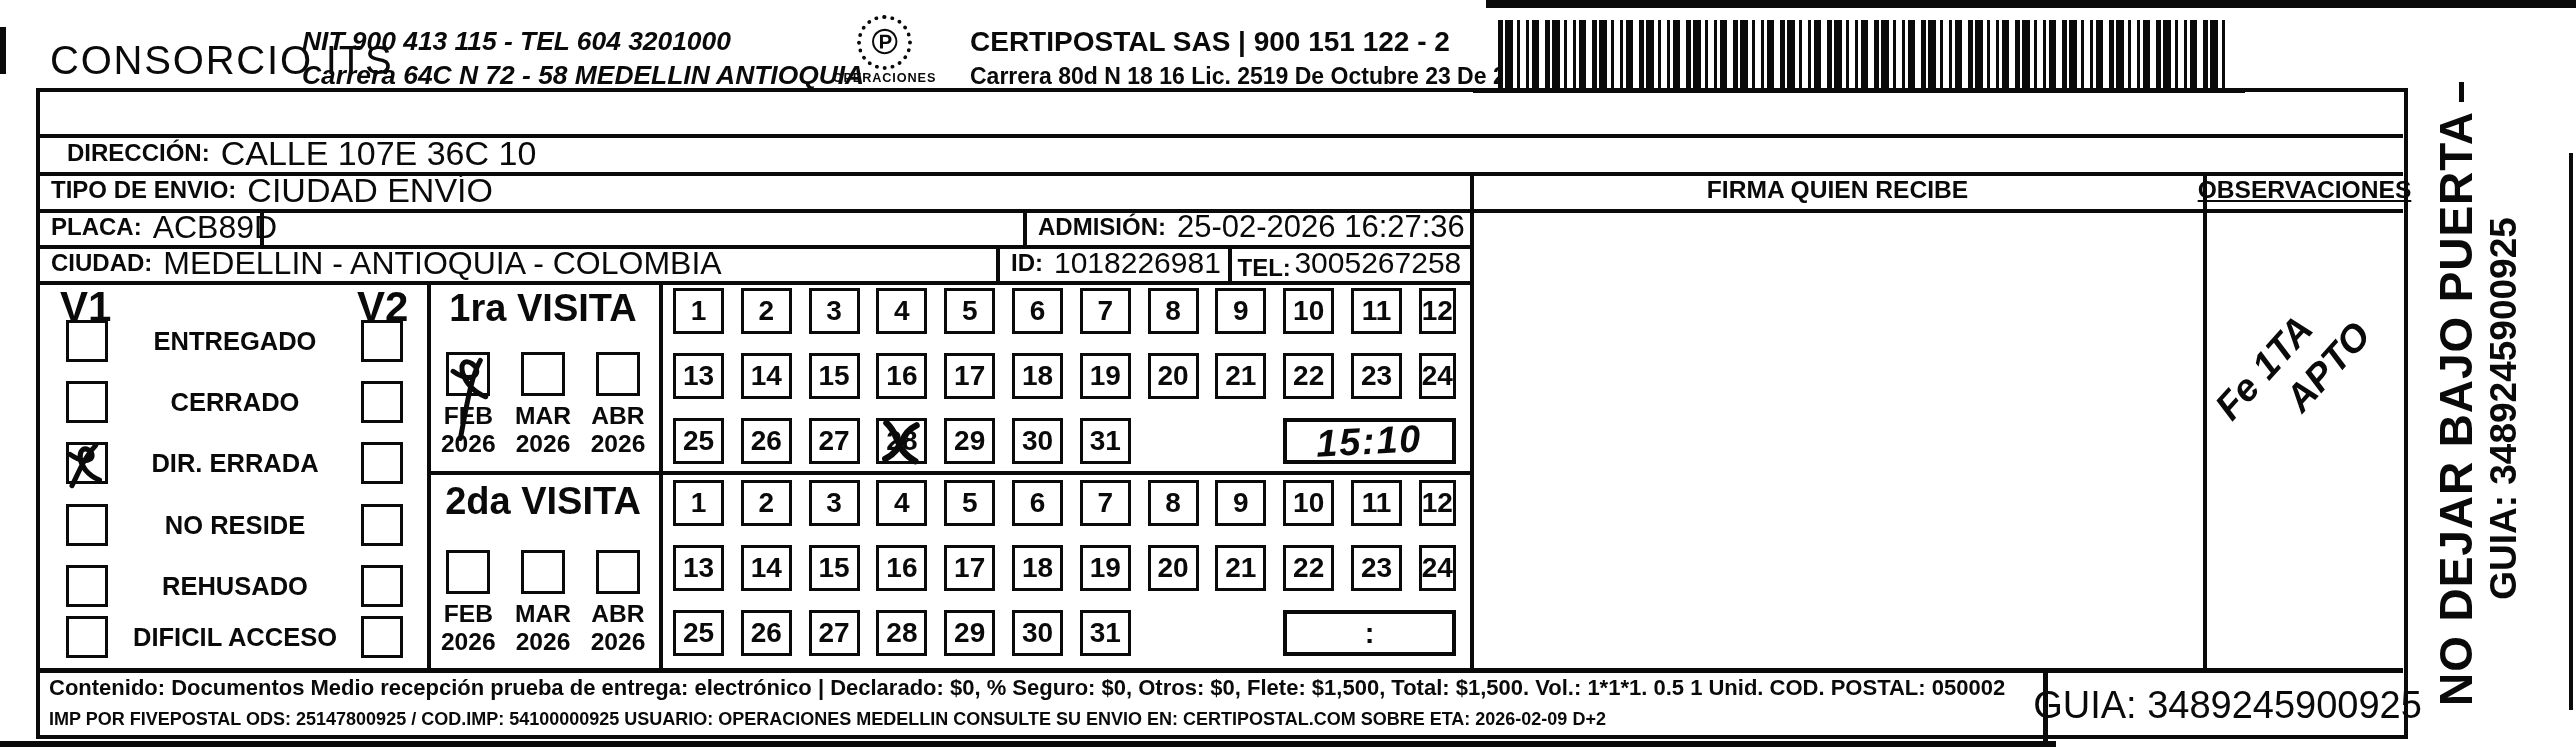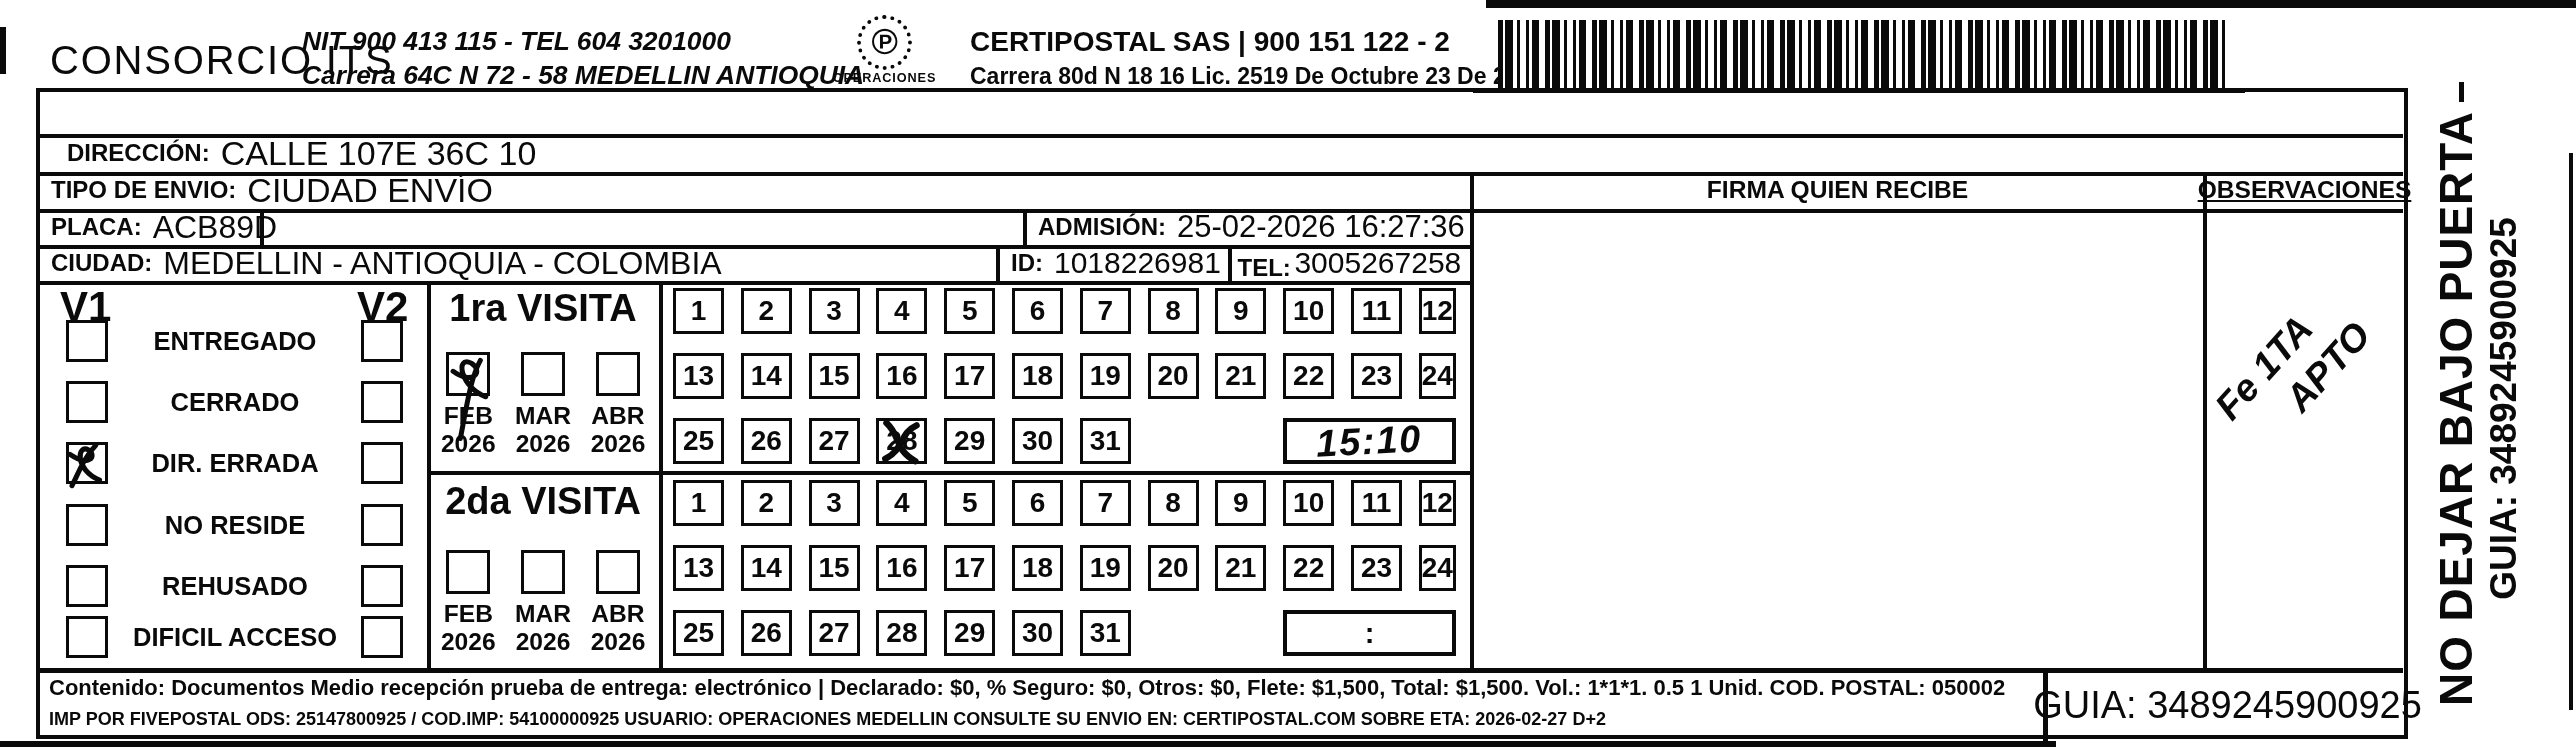--- a/index.html
+++ b/index.html
@@ -476,21 +476,21 @@
 
   <div class="abs" style="left:1433px;top:120px;width:729px;height:456px;"></div>
 
   <div id="obs-note">
     <div class="l1">Fe 1TA</div>
     <div class="l2">APTO</div>
   </div>
 
   <div id="footer-left">
     <div class="l1">Contenido: Documentos Medio recepción prueba de entrega: electrónico | Declarado: $0, % Seguro: $0, Otros: $0, Flete: $1,500, Total: $1,500. Vol.: 1*1*1. 0.5 1 Unid. COD. POSTAL: 050002</div>
-    <div class="l2">IMP POR FIVEPOSTAL ODS: 25147800925 / COD.IMP: 54100000925 USUARIO: OPERACIONES MEDELLIN CONSULTE SU ENVIO EN: CERTIPOSTAL.COM SOBRE ETA: 2026-02-27 D+2</div>
+    <div class="l2">IMP POR FIVEPOSTAL ODS: 25147800925 / COD.IMP: 54100000925 USUARIO: OPERACIONES MEDELLIN CONSULTE SU ENVIO EN: CERTIPOSTAL.COM SOBRE ETA: 2026-02-09 D+2</div>
   </div>
   <div id="footer-guia">GUIA: 3489245900925</div>
 </div>
 
 <div id="side-strip">
   <div class="l1">NO DEJAR BAJO PUERTA</div>
   <div class="l2">GUIA: 3489245900925</div>
 </div>
 
 

